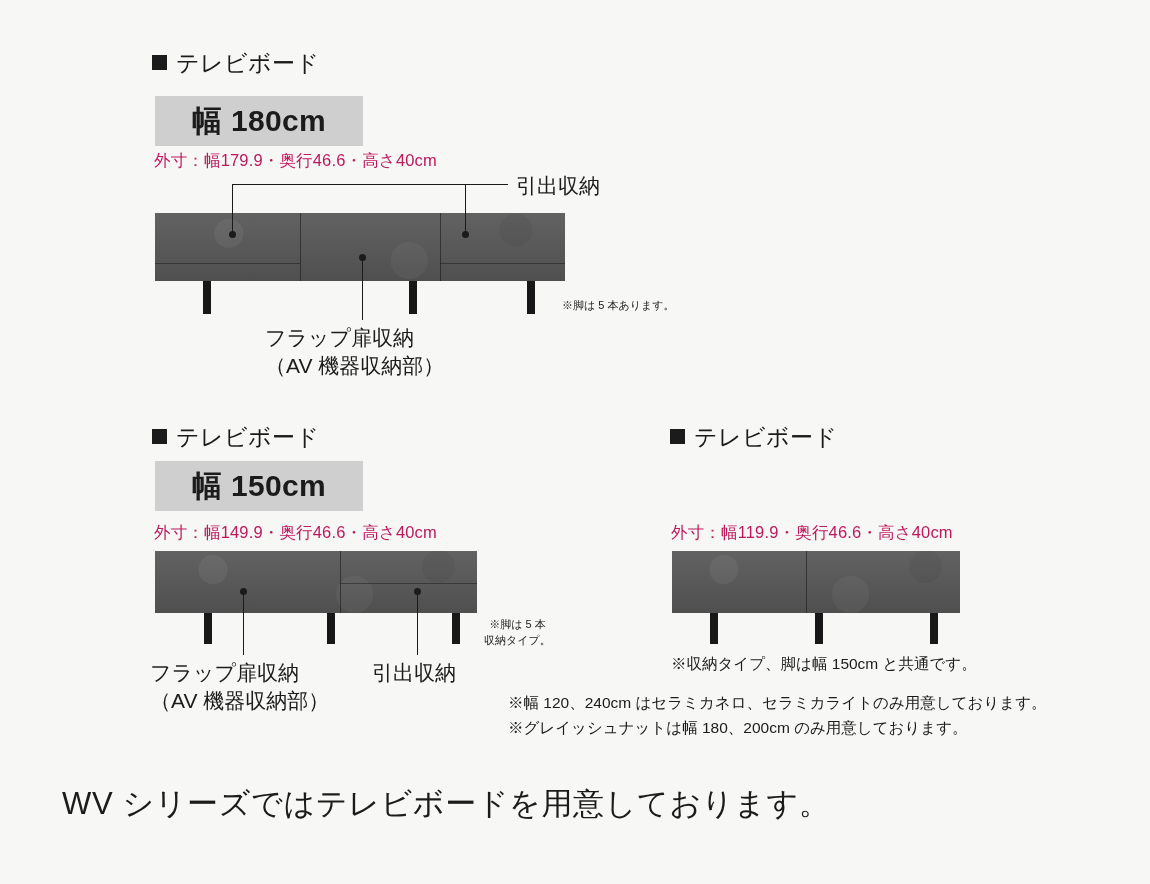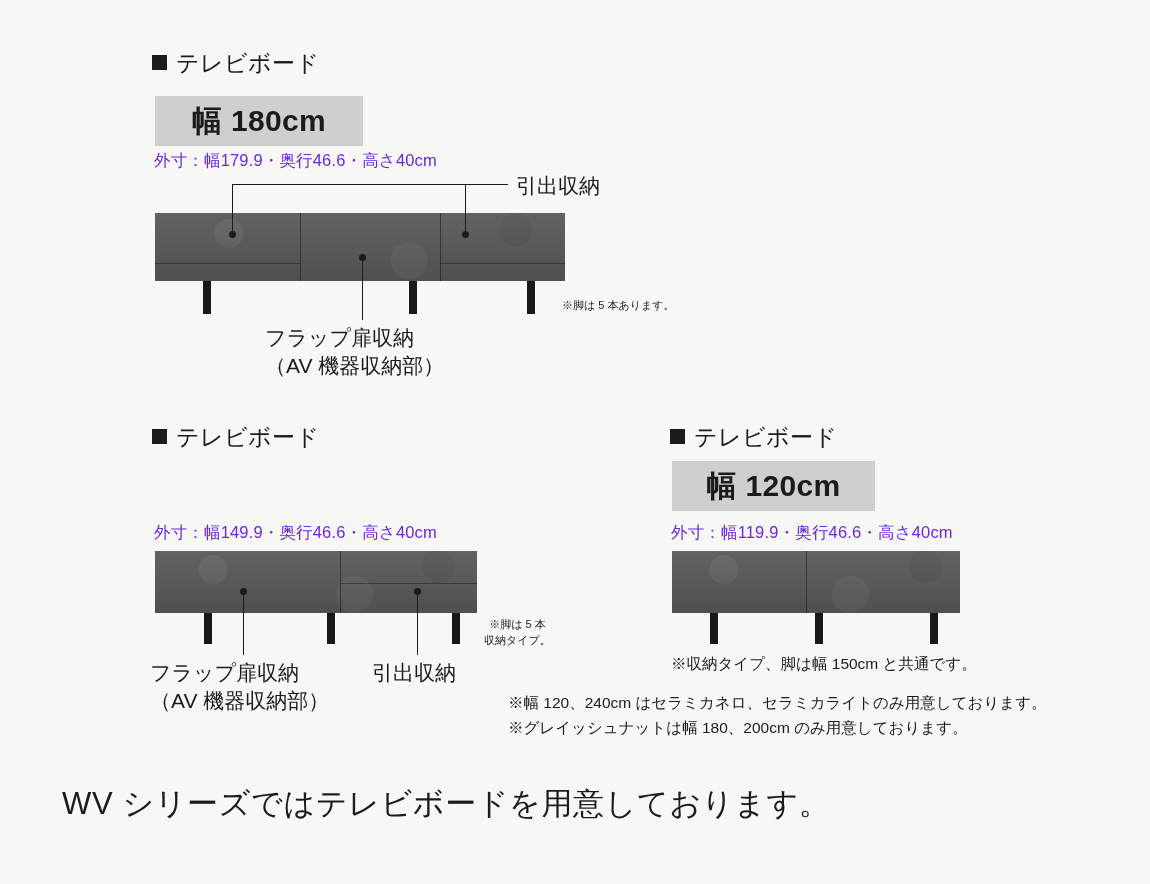--- a/index.html
+++ b/index.html
@@ -46,21 +46,21 @@
     font-weight: bold;
     letter-spacing: 0.01em;
     display: flex;
     align-items: center;
     justify-content: center;
     box-sizing: border-box;
   }
 
   .dims {
     font-size: 16.5px;
-    color: #6d28d9;
+    color: #be185d;
     white-space: nowrap;
     letter-spacing: 0.01em;
   }
 
   
   .body-box {
     background: #5a5a5a;
     background-image:
       radial-gradient(circle at 18% 30%, rgba(255,255,255,0.055) 0 14px, rgba(0,0,0,0) 15px),
       radial-gradient(circle at 62% 70%, rgba(255,255,255,0.045) 0 18px, rgba(0,0,0,0) 19px),
@@ -161,20 +161,21 @@
     <div>フラップ扉収納</div>
     <div>（AV 機器収納部）</div>
   </div>
 
   <div class="abs note-small" style="left:562px; top:298px;">※脚は 5 本あります。</div>
 
   <div class="abs sec-title" style="left:152px; top:422px;">
     <span class="bullet"></span><span>テレビボード</span>
   </div>
 
+  <div class="abs width-chip" style="left:155px; top:461px; width:208px; height:50px;">幅 150cm</div>
 
   <div class="abs dims" style="left:154px; top:522px;">外寸：幅149.9・奥行46.6・高さ40cm</div>
 
   <div class="abs body-box" style="left:155px; top:551px; width:322px; height:62px;">
     <div class="seam" style="left:185px;"></div>
   </div>
   <div class="abs" style="left:340px; top:583px; width:137px; height:1px; background:rgba(20,20,20,0.45);"></div>
 
   <div class="leg abs" style="left:204px; top:613px; height:31px;"></div>
   <div class="leg abs" style="left:327px; top:613px; height:31px;"></div>
@@ -193,21 +194,20 @@
 
   <div class="abs note-small" style="left:484px; top:617px;text-align:center;">
     <div>※脚は 5 本</div>
     <div>収納タイプ。</div>
   </div>
 
   <div class="abs sec-title" style="left:670px; top:422px;">
     <span class="bullet"></span><span>テレビボード</span>
   </div>
 
-  <div class="abs width-chip" style="left:672px; top:461px; width:203px; height:50px;">幅 120cm</div>
 
   <div class="abs dims" style="left:671px; top:522px;">外寸：幅119.9・奥行46.6・高さ40cm</div>
 
   <div class="abs body-box" style="left:672px; top:551px; width:288px; height:62px;">
     <div class="seam" style="left:134px;"></div>
   </div>
 
   <div class="leg abs" style="left:710px; top:613px; height:31px;"></div>
   <div class="leg abs" style="left:815px; top:613px; height:31px;"></div>
   <div class="leg abs" style="left:930px; top:613px; height:31px;"></div>

